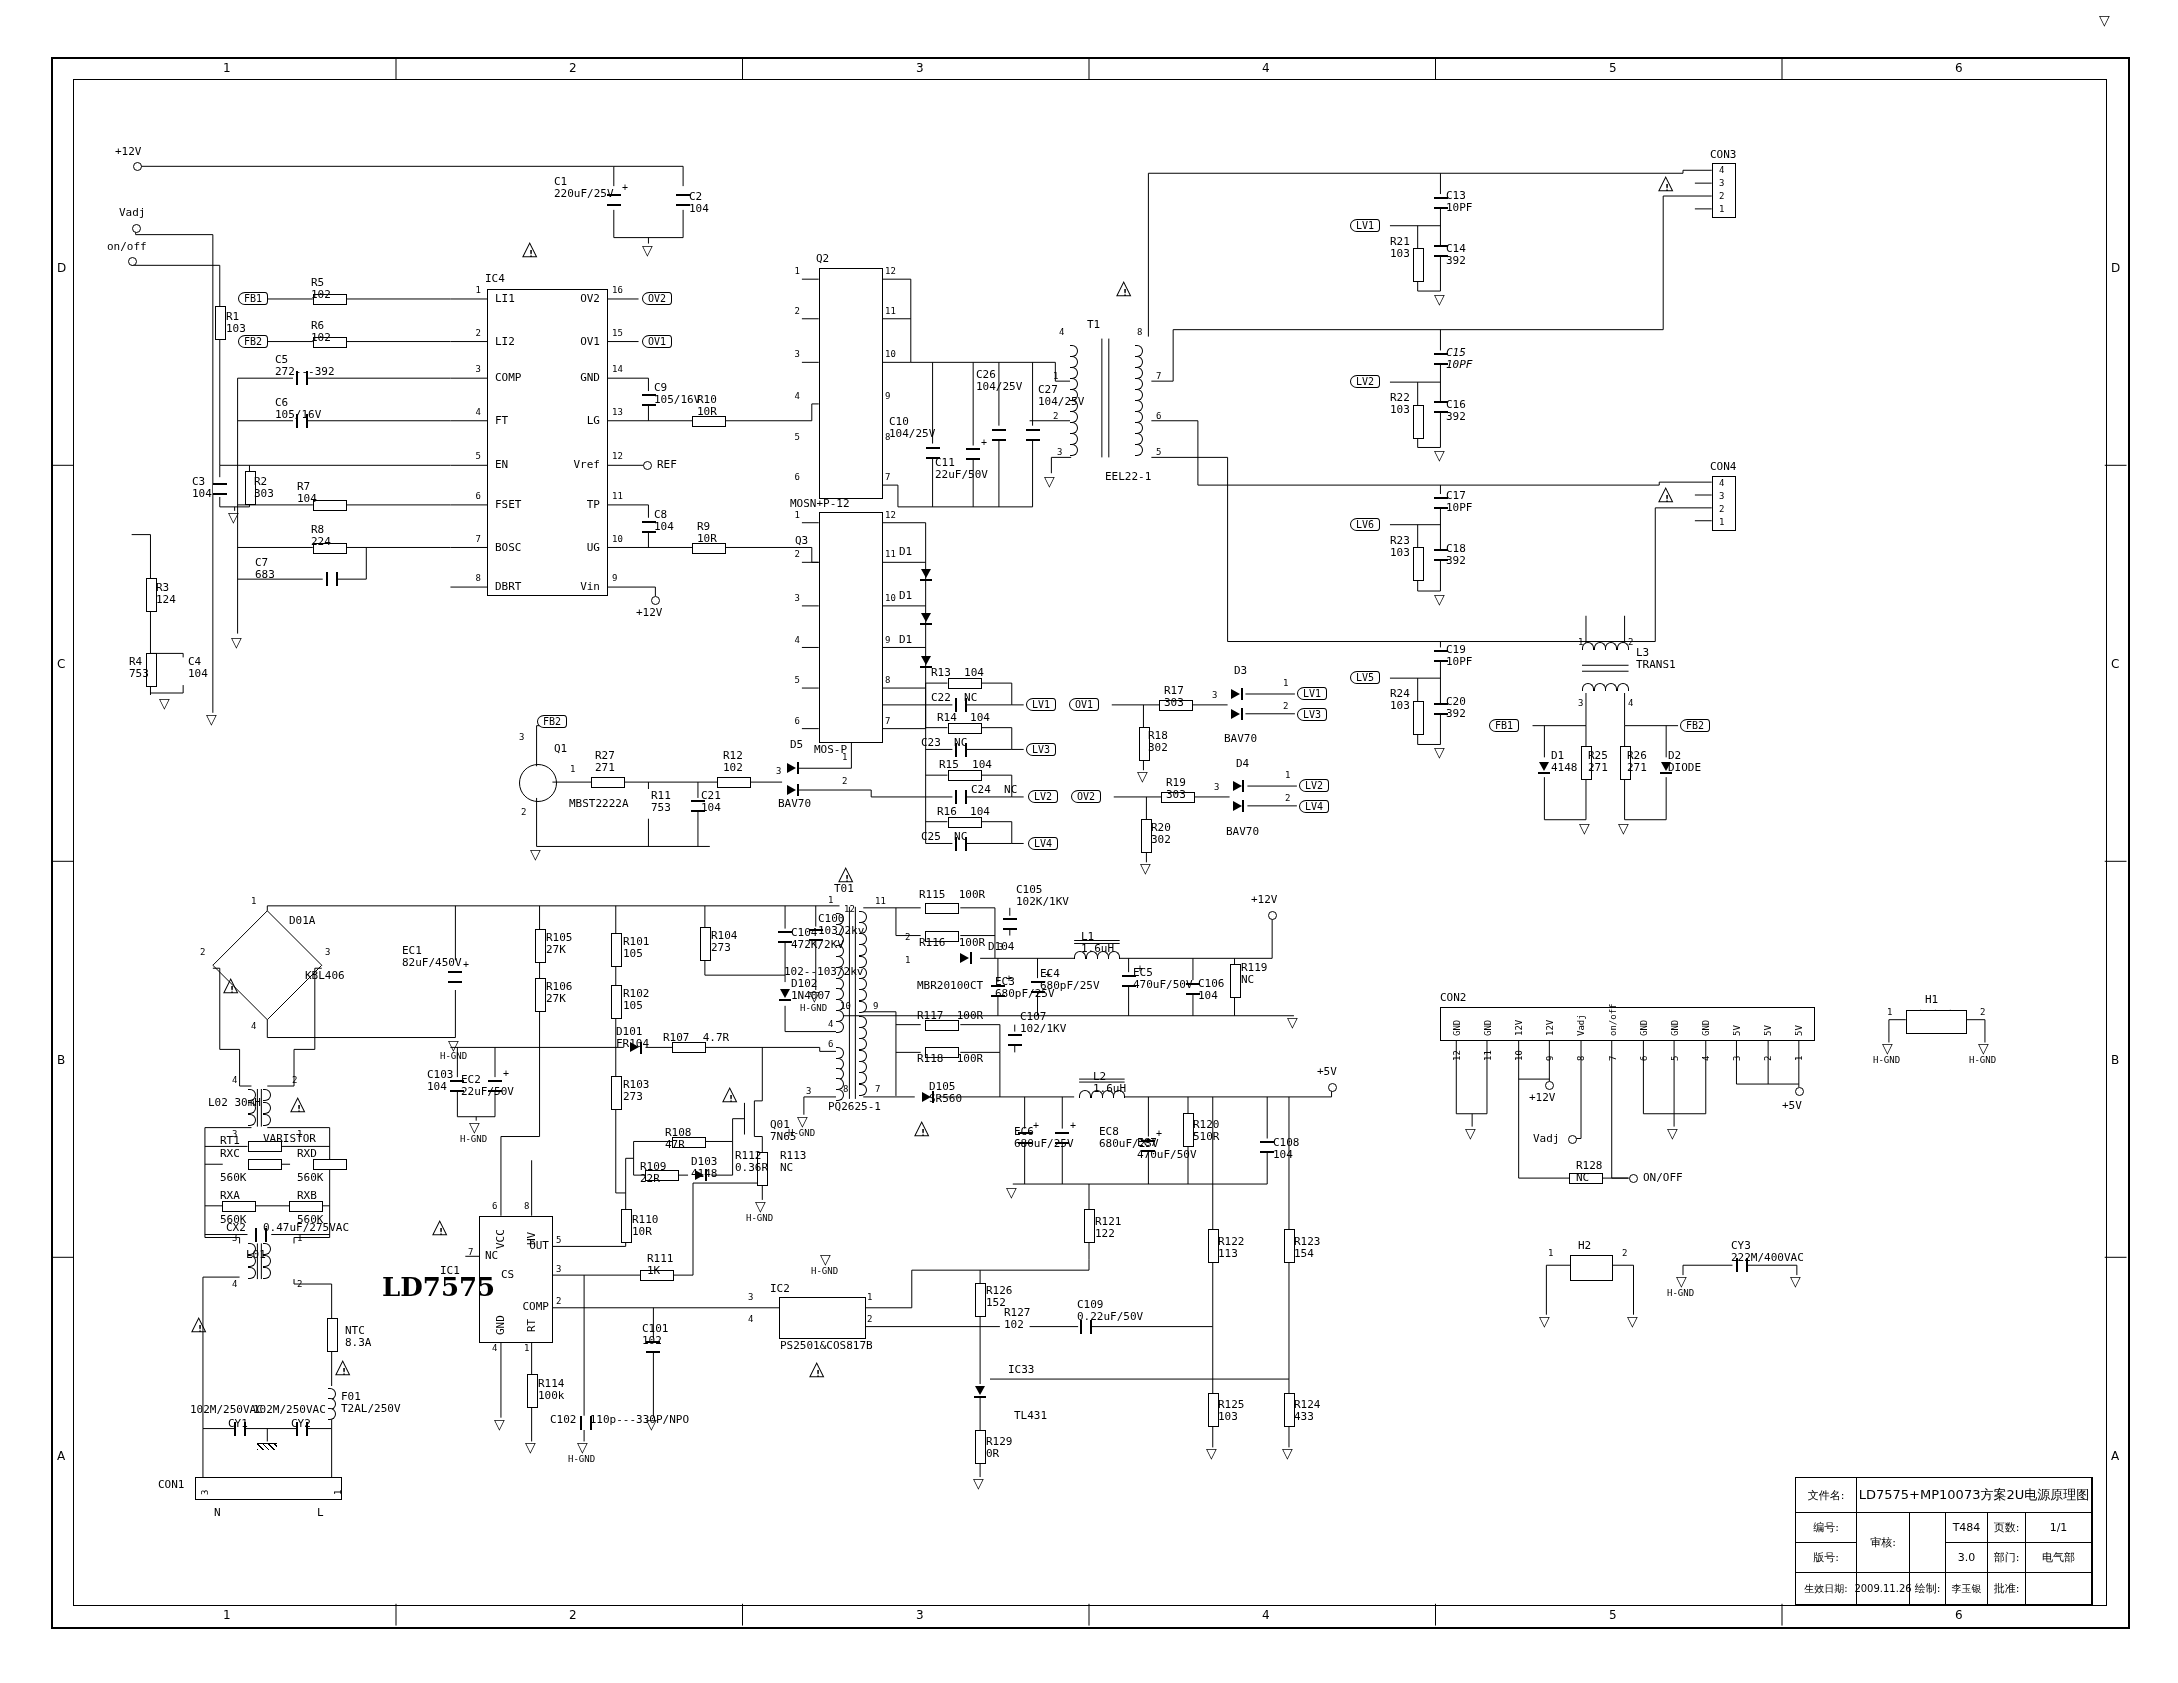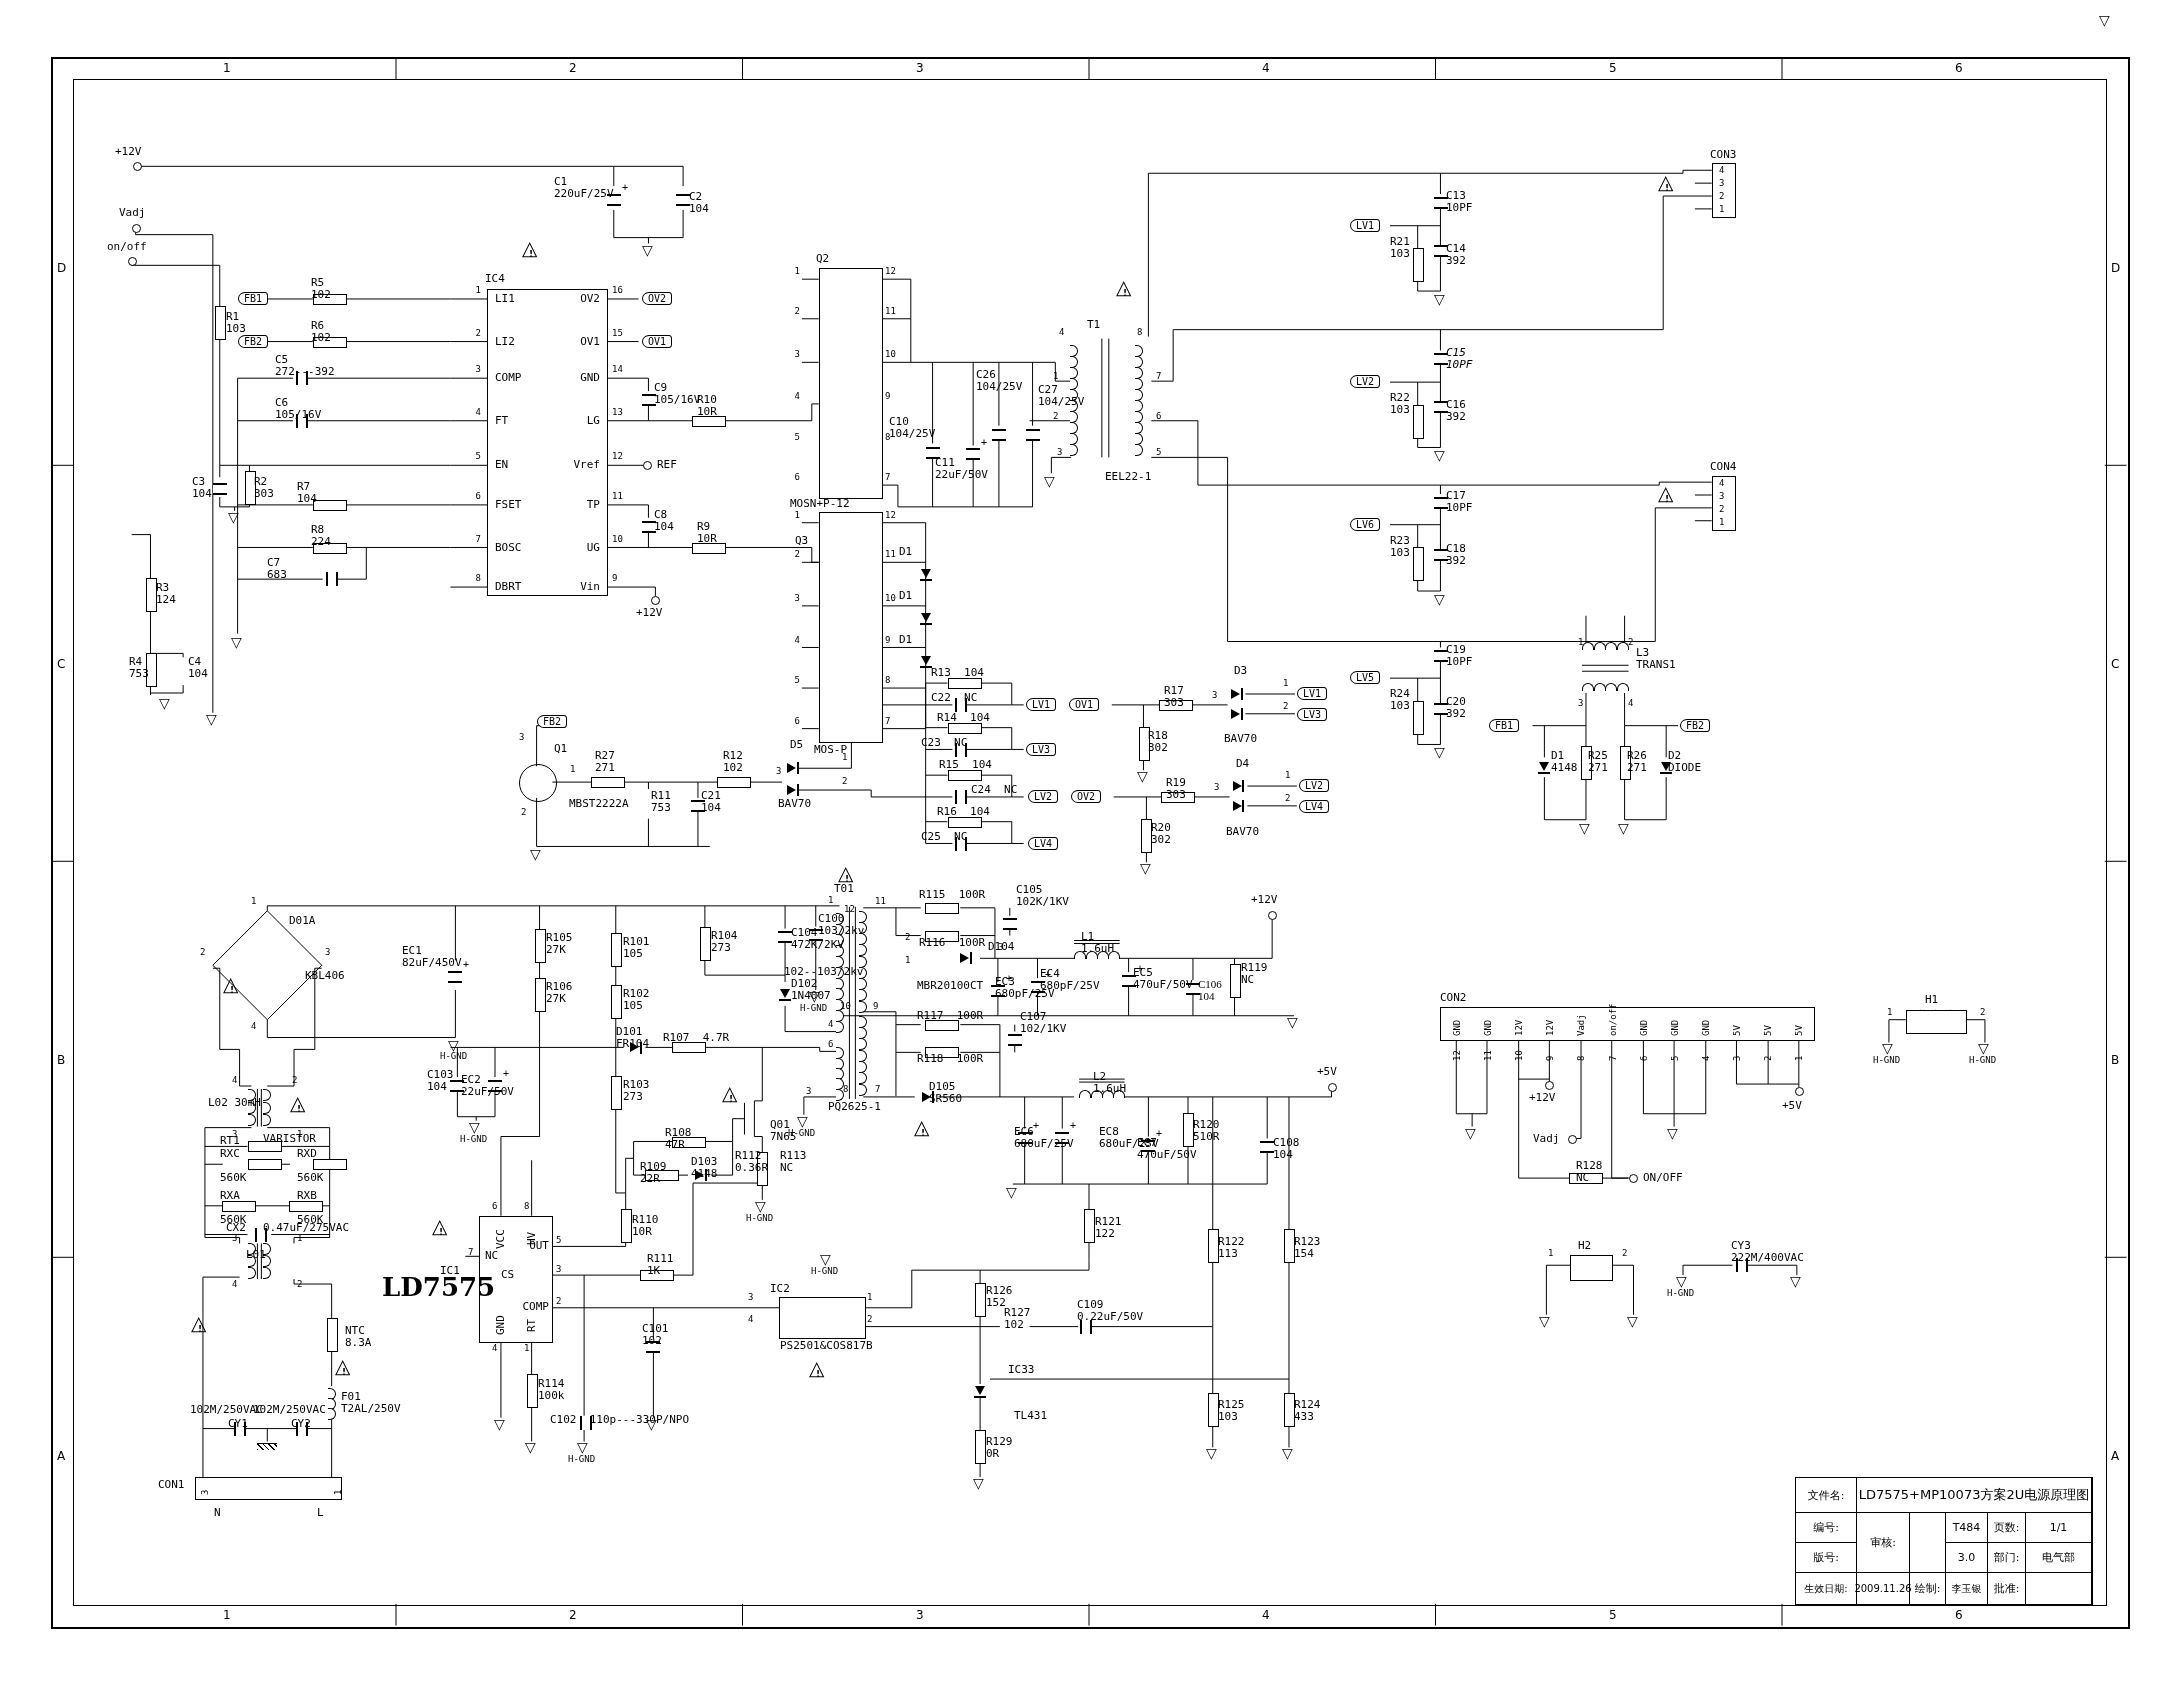--- a/index.html
+++ b/index.html
@@ -867,21 +867,21 @@
       <div class="abs warn" style="left: 722px; top: 1083px;">△<i>!</i></div>
       <div class="abs warn" style="left: 914px; top: 1117px;">△<i>!</i></div>
       <div class="abs warn" style="left: 809px; top: 1358px;">△<i>!</i></div>
       <div class="abs warn" style="left: 191px; top: 1313px;">△<i>!</i></div>
       <div class="abs lbl" style="left: 311px; top: 277px;"><span>R5</span><span class="v">102</span></div>
       <div class="abs lbl" style="left: 311px; top: 320px;"><span>R6</span><span class="v">102</span></div>
       <div class="abs lbl" style="left: 275px; top: 354px;"><span>C5</span><span class="v">272---392</span></div>
       <div class="abs lbl" style="left: 275px; top: 397px;"><span>C6</span><span class="v">105/16V</span></div>
       <div class="abs lbl" style="left: 297px; top: 481px;"><span>R7</span><span class="v">104</span></div>
       <div class="abs lbl" style="left: 311px; top: 524px;"><span>R8</span><span class="v">224</span></div>
-      <div class="abs lbl" style="left: 255px; top: 557px; margin-left: 12px;"><span>C7</span><span class="v">683</span></div>
+      <div class="abs lbl" style="left: 255px; top: 557px;"><span>C7</span><span class="v">683</span></div>
       <div class="abs lbl" style="left: 226px; top: 311px;"><span>R1</span><span class="v">103</span></div>
       <div class="abs lbl" style="left: 192px; top: 476px;"><span>C3</span><span class="v">104</span></div>
       <div class="abs lbl" style="left: 254px; top: 476px;"><span>R2</span><span class="v">303</span></div>
       <div class="abs lbl" style="left: 156px; top: 582px;"><span>R3</span><span class="v">124</span></div>
       <div class="abs lbl" style="left: 129px; top: 656px;"><span>R4</span><span class="v">753</span></div>
       <div class="abs lbl" style="left: 188px; top: 656px;"><span>C4</span><span class="v">104</span></div>
       <div class="abs lbl" style="left: 554px; top: 176px;"><span>C1</span><span class="v">220uF/25V</span></div>
       <div class="abs lbl" style="left: 689px; top: 191px;"><span>C2</span><span class="v">104</span></div>
       <div class="abs lbl" style="left: 654px; top: 382px;"><span>C9</span><span class="v">105/16V</span></div>
       <div class="abs lbl" style="left: 697px; top: 394px;"><span>R10</span><span class="v">10R</span></div>
@@ -941,21 +941,21 @@
       <div class="abs lbl" style="left: 640px; top: 1161px;"><span>R109</span><span class="v">22R</span></div>
       <div class="abs lbl" style="left: 691px; top: 1156px;"><span>D103</span><span class="v">4148</span></div>
       <div class="abs lbl" style="left: 770px; top: 1119px;"><span>Q01</span><span class="v">7N65</span></div>
       <div class="abs lbl" style="left: 919px; top: 889px;">R115  100R</div>
       <div class="abs lbl" style="left: 919px; top: 937px;">R116  100R</div>
       <div class="abs lbl" style="left: 1016px; top: 884px;"><span>C105</span><span class="v">102K/1KV</span></div>
       <div class="abs lbl" style="left: 995px; top: 976px;"><span>EC3</span><span class="v">680pF/25V</span></div>
       <div class="abs lbl" style="left: 1040px; top: 968px;"><span>EC4</span><span class="v">680pF/25V</span></div>
       <div class="abs lbl" style="left: 1081px; top: 931px;"><span>L1</span><span class="v">1.6uH</span></div>
       <div class="abs lbl" style="left: 1133px; top: 967px;"><span>EC5</span><span class="v">470uF/50V</span></div>
-      <div class="abs lbl" style="left: 1198px; top: 978px; font-family: Liberation Serif, serif;"><span>C106</span><span class="v">104</span></div>
+      <div class="abs lbl" style="left: 1198px; top: 978px;"><span>C106</span><span class="v">104</span></div>
       <div class="abs lbl" style="left: 1241px; top: 962px;"><span>R119</span><span class="v">NC</span></div>
       <div class="abs lbl" style="left: 917px; top: 1010px;">R117  100R</div>
       <div class="abs lbl" style="left: 1020px; top: 1011px;"><span>C107</span><span class="v">102/1KV</span></div>
       <div class="abs lbl" style="left: 917px; top: 1053px;">R118  100R</div>
       <div class="abs lbl" style="left: 929px; top: 1081px;"><span>D105</span><span class="v">SR560</span></div>
       <div class="abs lbl" style="left: 1093px; top: 1071px;"><span>L2</span><span class="v">1.6uH</span></div>
       <div class="abs lbl" style="left: 1014px; top: 1126px;"><span>EC6</span><span class="v">680uF/25V</span></div>
       <div class="abs lbl" style="left: 1068px; top: 1126px; margin-left: 31px;"><span>EC8</span><span class="v">680uF/25V</span></div>
       <div class="abs lbl" style="left: 1137px; top: 1137px;"><span>EC7</span><span class="v">470uF/50V</span></div>
       <div class="abs lbl" style="left: 1193px; top: 1119px;"><span>R120</span><span class="v">510R</span></div>

